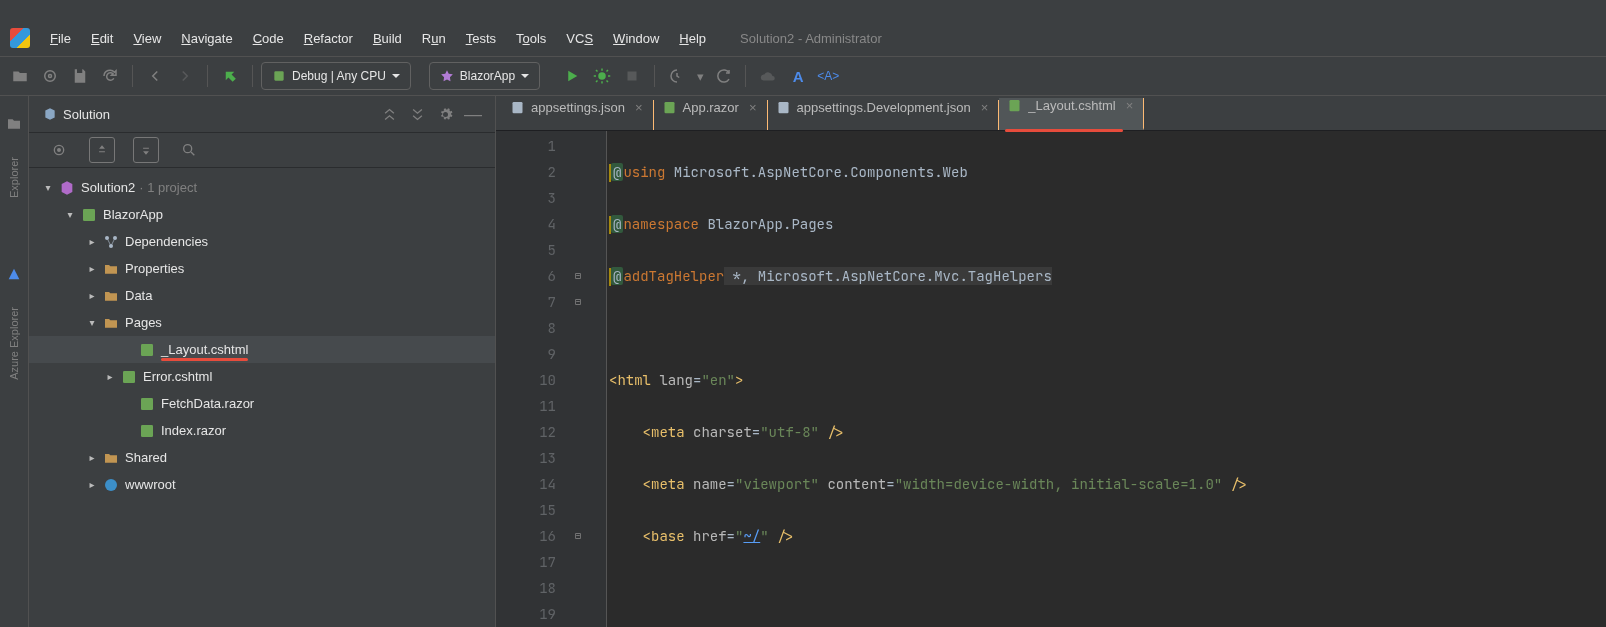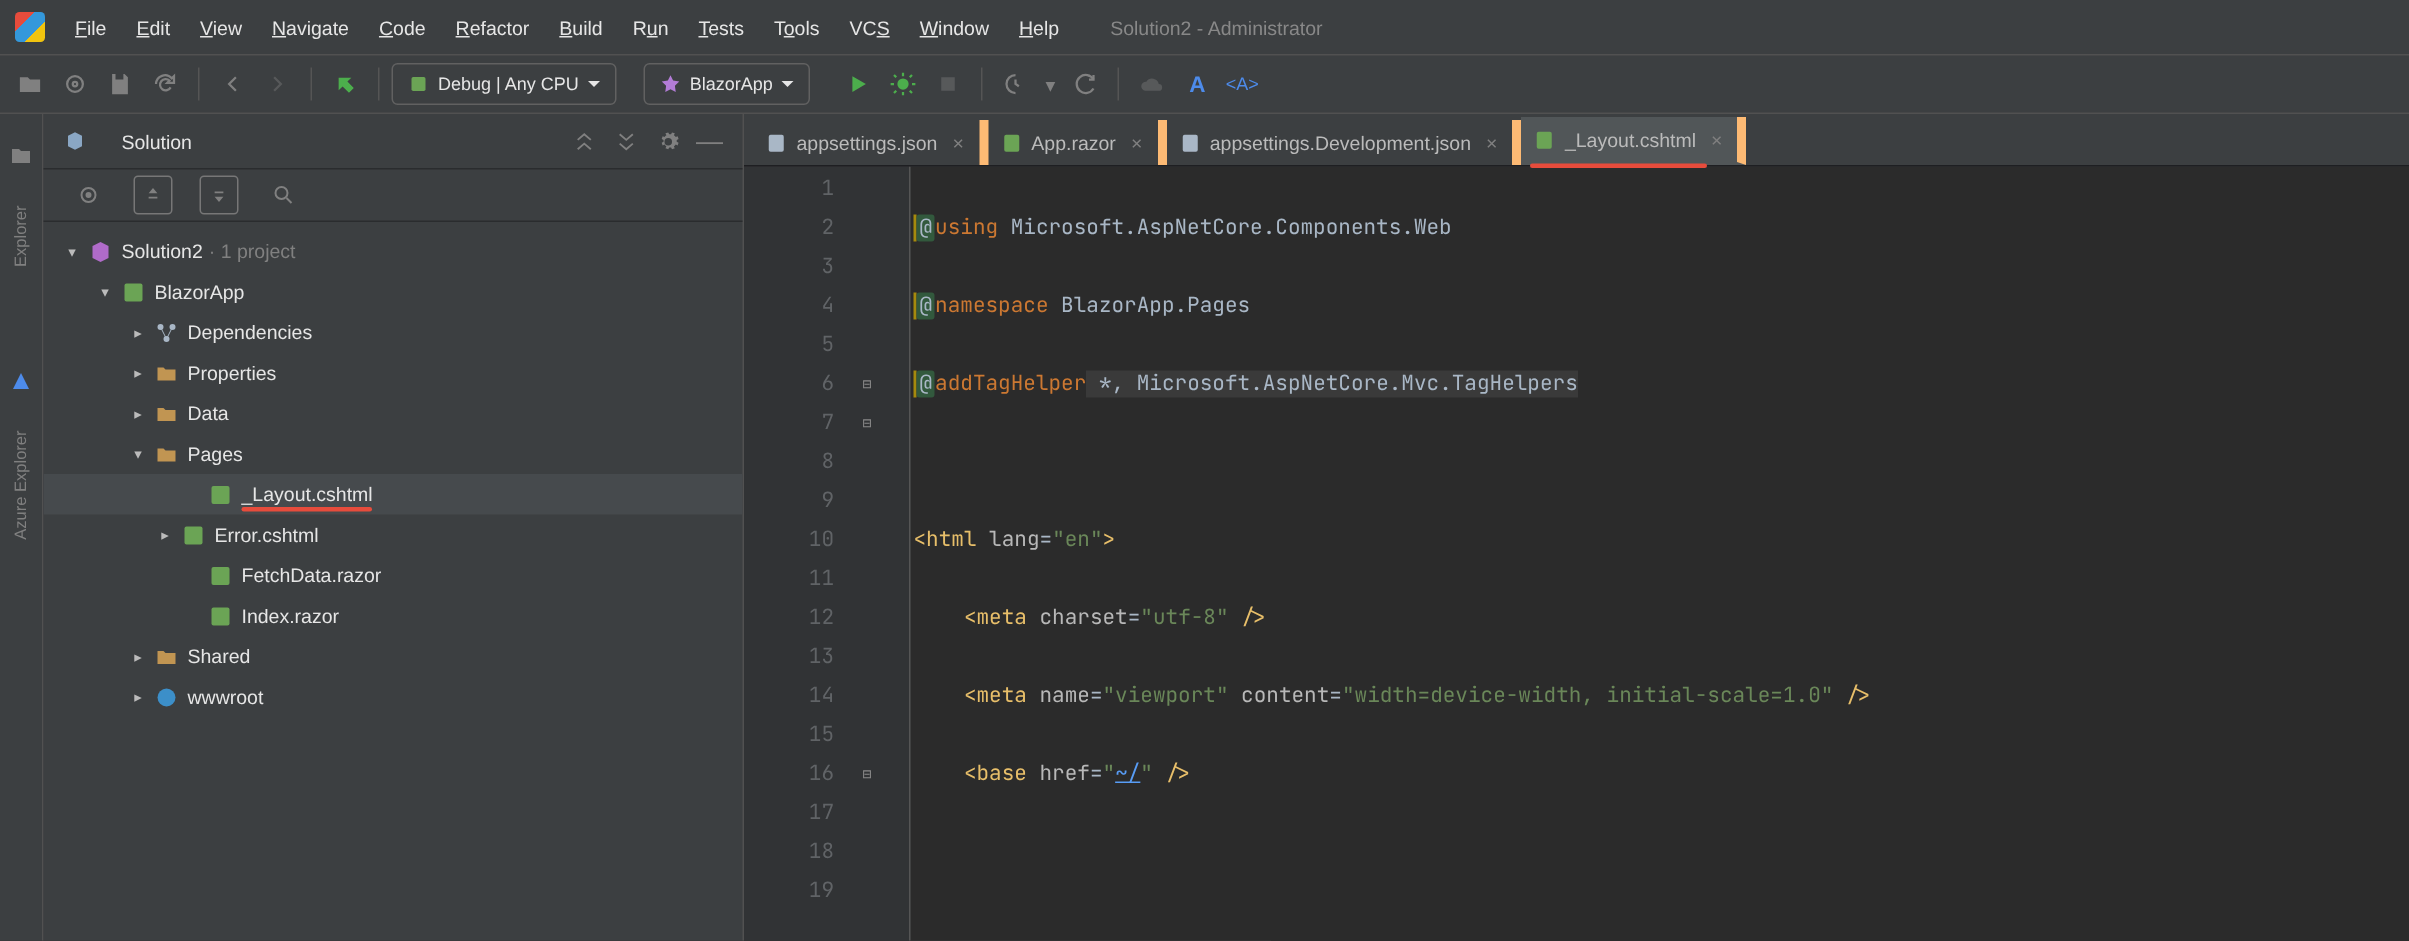--- a/index.html
+++ b/index.html
@@ -22,62 +22,62 @@
     --html-attr:#bababa;
     --green-run:#4cae4c;
     --red-underline:#e74c3c;
     --muted:#9aa0a6;
     --title-muted:#888888;
   }
   html,body{margin:0;padding:0;background:var(--bg);font-family:-apple-system,BlinkMacSystemFont,'Segoe UI',sans-serif;font-size:13px;color:var(--fg);overflow:hidden;}
   body{width:1606px;height:627px;}
   .sep{width:1px;height:22px;background:#555;margin:0 6px;}
   
-  .menubar{height:36px;display:flex;align-items:center;gap:0;padding:0 4px;background:var(--bg);}
+  .menubar{height:36px;display:flex;align-items:center;gap:0;padding:0 4px;background:var(--bg);margin-top:20px;}
   .menubar .logo{width:20px;height:20px;margin:0 10px 0 6px;background:linear-gradient(135deg,#e74c3c 0%,#e74c3c 33%,#3498db 33%,#3498db 66%,#f1c40f 66%);border-radius:3px;}
   .menubar .m{padding:4px 10px;color:var(--fg-menu);cursor:default;}
   .menubar .m u{text-decoration:underline;}
   .menubar .win-title{margin-left:24px;color:var(--title-muted);}
   
   .toolbar{height:38px;display:flex;align-items:center;gap:2px;padding:0 6px;background:var(--bg);border-top:1px solid #515151;border-bottom:1px solid #515151;}
   .tbtn{width:28px;height:28px;display:flex;align-items:center;justify-content:center;color:var(--fg-dim);cursor:default;border-radius:3px;}
   .tbtn.green{color:var(--green-run);}
   .tbtn svg{width:18px;height:18px;}
   .combo{display:flex;align-items:center;gap:6px;height:26px;padding:0 10px;border:1px solid #616161;border-radius:4px;background:#3c3f41;color:var(--fg-menu);font-size:12px;}
   .combo .caret{border:4px solid transparent;border-top-color:var(--fg-menu);margin-top:3px;}
   
   .outer{display:flex;height:calc(100% - 74px);}
   .leftstrip{width:28px;background:var(--bg);display:flex;flex-direction:column;align-items:center;padding-top:20px;gap:16px;border-right:1px solid #515151;}
   .strip-label{writing-mode:vertical-lr;transform:rotate(180deg);font-size:11px;color:var(--fg-dim);padding:6px 0;}
   .strip-ico{color:var(--fg-dim);}
   
   .explorer{width:466px;background:var(--bg);display:flex;flex-direction:column;border-right:1px solid #515151;}
   .exp-head{height:36px;display:flex;align-items:center;padding:0 10px 0 14px;border-bottom:1px solid #2a2c2e;}
-  .exp-head .title{display:flex;align-items:flex-start;gap:24px;color:var(--fg-menu);font-size:13px;}
+  .exp-head .title{display:flex;align-items:flex-start;gap:6px;color:var(--fg-menu);font-size:13px;}
   .exp-head .spacer{flex:1;}
   .hbtn{width:24px;height:24px;display:flex;align-items:center;justify-content:center;color:var(--fg-dim);margin-left:4px;}
   .exp-tool{height:34px;display:flex;align-items:center;gap:14px;padding:0 14px;border-bottom:1px solid #2a2c2e;}
   .tree{flex:1;overflow:auto;padding-top:6px;}
   .node{display:flex;align-items:center;height:27px;padding-right:8px;color:var(--fg-menu);white-space:nowrap;}
   .node.selected{background:var(--bg-selected-tree);}
   .chev{width:14px;text-align:center;color:var(--fg);font-size:10px;margin-right:4px;}
   .chev.blank{visibility:hidden;}
   .nico{width:16px;height:16px;margin-right:6px;flex-shrink:0;}
   .nlabel{font-size:13px;}
   .dim{color:var(--fg-dim);margin-left:4px;}
   .red-und{position:relative;}
   .red-und::after{content:"";position:absolute;left:0;right:0;bottom:-4px;height:3px;background:var(--red-underline);border-radius:2px;}
   
   .ico-folder{fill:#c19552;}
   .ico-cs{fill:#6ba455;}
   .ico-razor{fill:#6ba455;}
   
   .editor-area{flex:1;display:flex;flex-direction:column;background:var(--bg-editor);min-width:0;}
   .tabs{height:34px;display:flex;align-items:flex-end;background:var(--bg);border-bottom:1px solid #1e1f22;padding-left:6px;}
-  .tab{display:flex;align-items:center;gap:6px;height:30px;padding:0 10px 0 8px;color:var(--fg);font-size:13px;border-right:6px solid #fdba74;margin-top:34px;}
+  .tab{display:flex;gap:6px;height:30px;padding:0 10px 0 8px;color:var(--fg);font-size:13px;border-right:1px solid #fdba74;margin-top:34px;}
   .tab.active{background:#515658;border-bottom:2px solid transparent;position:relative;}
   .tab .close{color:var(--fg-dim);font-size:13px;margin-left:4px;cursor:default;}
   .tab.red-und-tab::after{content:"";position:absolute;left:6px;right:20px;bottom:-4px;height:3px;background:var(--red-underline);border-radius:2px;}
   .tab .fico{width:15px;height:15px;}
   .code{flex:1;display:flex;font-family:'JetBrains Mono','Consolas',monospace;font-size:14px;line-height:26px;overflow:hidden;}
   .gutter{width:60px;background:var(--bg-gutter);color:#606366;text-align:right;padding-right:16px;padding-top:2px;user-select:none;}
   .gspace{width:34px;background:var(--bg-gutter);border-right:1px solid #555;position:relative;}
   .fold{position:absolute;left:3px;color:#888;font-size:10px;}
   .lines{flex:1;padding-top:2px;padding-left:2px;white-space:pre;overflow:hidden;}
   .k{color:var(--keyword);}

